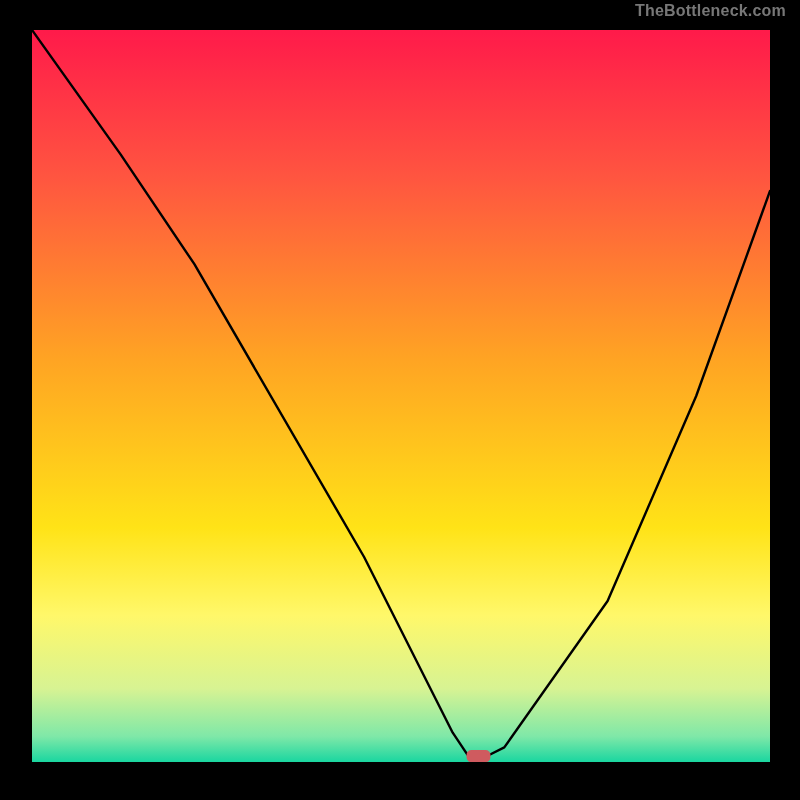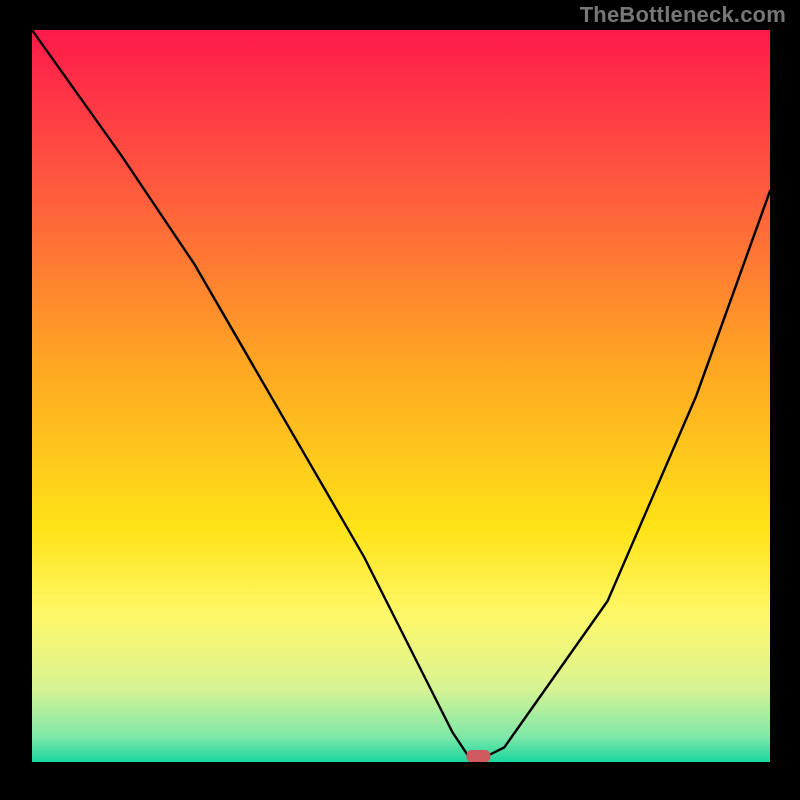--- a/index.html
+++ b/index.html
@@ -23,21 +23,21 @@
   }
   svg {
     display: block;
     width: 738px;
     height: 732px;
   }
   .watermark {
     position: absolute;
     top: 2px;
     right: 14px;
-    font-size: 22px;
+    font-size: 16px;
     font-weight: 600;
     color: #777;
     letter-spacing: 0.2px;
     user-select: none;
   }
   .marker {
     fill: #cf5b5f;
     stroke: none;
   }
   .curve {

